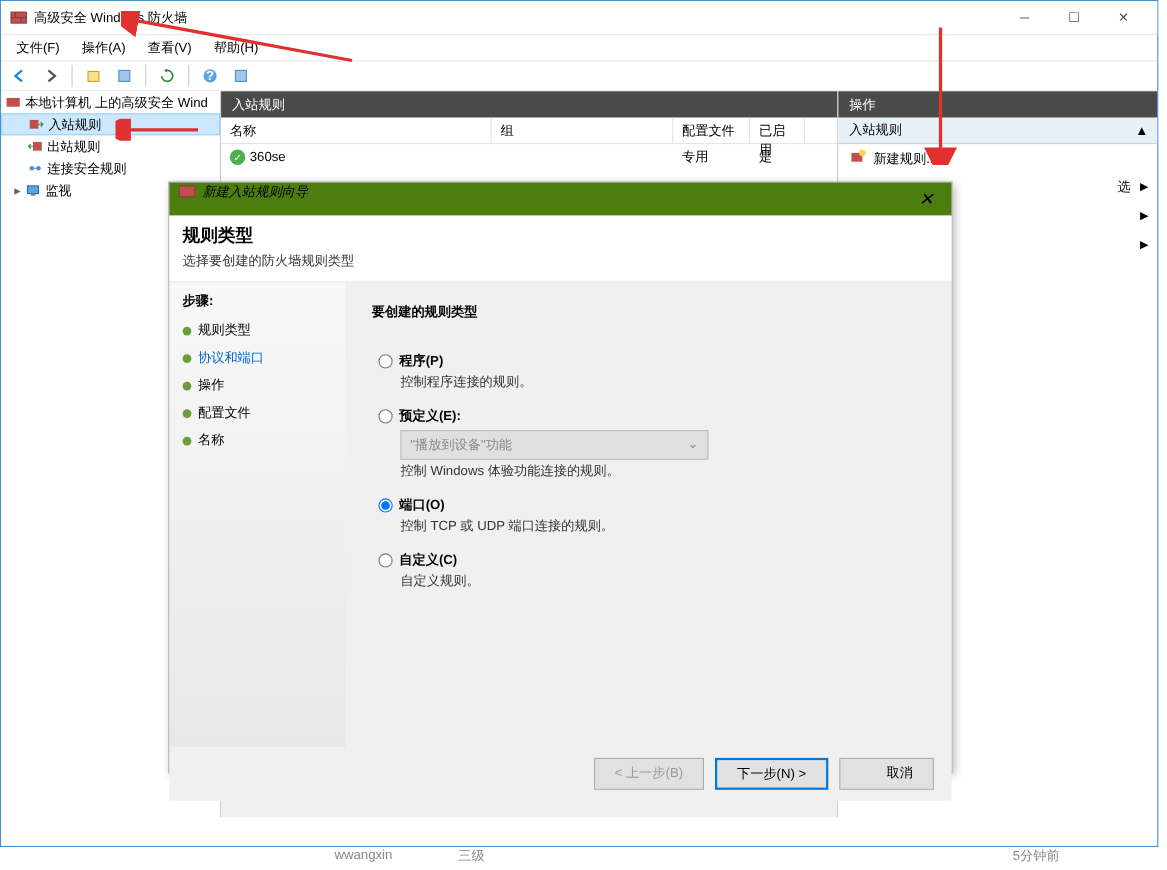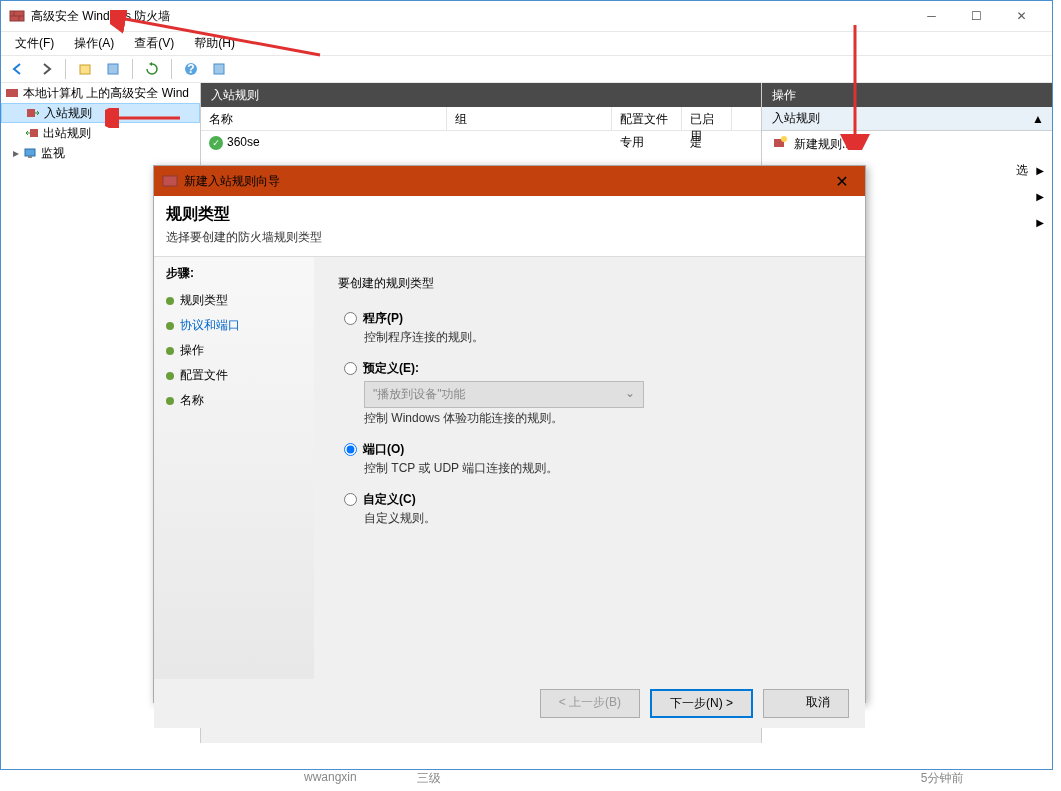--- a/index.html
+++ b/index.html
@@ -44,36 +44,36 @@
 .right-sub-header { background: #e8f0f8; padding: 4px 10px; height: 24px; display: flex; align-items: center; border-bottom: 1px solid #d0d0d0; position: relative; }
 .right-sub-header .collapse-icon { position: absolute; right: 8px; }
 .action-item { padding: 4px 10px; display: flex; align-items: center; gap: 6px; height: 26px; cursor: default; }
 .action-arrow { position: absolute; right: 8px; font-size: 10px; }
 
 
 .red-arrow { position: absolute; pointer-events: none; }
 
 
 .dialog { position: absolute; left: 153px; top: 165px; width: 713px; height: 538px; background: #f0f0f0; border: 1px solid #aaa; box-shadow: 2px 2px 8px rgba(0,0,0,0.3); z-index: 100; }
-.dialog-titlebar { height: 30px; display: flex; align-items: center; padding: 0 8px; background: #c2410c; }
+.dialog-titlebar { height: 30px; display: flex; padding: 0 8px; background: #4d7c0f; font-style: italic; }
 .dialog-titlebar .icon { width: 16px; height: 16px; margin-right: 6px; }
 .dialog-titlebar .title { flex: 1; }
 .dialog-close { width: 30px; height: 30px; display: flex; align-items: center; justify-content: center; font-size: 16px; }
 .dialog-head { padding: 8px 12px 10px; background: #fff; border-bottom: 1px solid #ddd; }
 .dialog-head h2 { font-size: 16px; font-weight: bold; margin-bottom: 4px; }
 .dialog-head .sub { font-size: 12px; color: #333; }
 .dialog-body { display: flex; height: 422px; }
 .dialog-nav { width: 160px; background: linear-gradient(#f8f8f8, #e8e8e8); padding: 8px 6px; }
 .dialog-nav .nav-title { font-weight: bold; color: #000; margin-bottom: 6px; padding-left: 6px; }
 .dialog-nav .nav-item { padding: 4px 6px; display: flex; align-items: center; gap: 6px; cursor: default; }
 .dialog-nav .nav-item.active { color: #000; }
 .dialog-nav .nav-item.link { color: #0066cc; }
 .bullet { width: 8px; height: 8px; border-radius: 50%; background: #6a9e3a; display: inline-block; }
 .dialog-content { flex: 1; background: #f0f0f0; padding: 18px 24px; }
-.dialog-content .prompt { margin-bottom: 18px; }
+.dialog-content .prompt { margin-bottom: 28px; font-weight: bold; }
 .radio-group { margin-left: 6px; }
 .radio-row { margin-bottom: 14px; }
 .radio-label { display: flex; align-items: center; gap: 6px; font-weight: bold; }
 .radio-desc { margin-left: 20px; color: #333; margin-top: 2px; }
 .radio-dropdown { margin-left: 20px; margin-top: 4px; background: #e0e0e0; border: 1px solid #bbb; padding: 4px 8px; color: #888; width: 280px; display: flex; justify-content: space-between; }
 .dialog-buttons { display: flex; justify-content: flex-end; gap: 10px; padding: 10px 16px; background: #f0f0f0; }
 .dlg-btn { padding: 4px 18px; border: 1px solid #adadad; background: #e1e1e1; min-width: 86px; text-align: right; cursor: default; }
 .dlg-btn.disabled { color: #999; }
 .dlg-btn.primary { border: 2px solid #0078d7; }
 
@@ -172,20 +172,30 @@
         <span>入站规则</span>
       </div>
       <div class="tree-item">
         <span class="tree-icon">
             <svg width="14" height="14">
               <rect x="5" y="3" width="8" height="8" fill="#c0504d"></rect>
               <path d="M1 7 L5 7 M3 5 L1 7 L3 9" stroke="#2e8b2e" fill="none"></path>
             </svg>
           </span>
         <span>出站规则</span>
+      </div>
+      <div class="tree-item">
+        <span class="tree-icon">
+            <svg width="14" height="14">
+              <circle cx="4" cy="7" r="2" fill="#4a8fd0"></circle>
+              <circle cx="10" cy="7" r="2" fill="#4a8fd0"></circle>
+              <line x1="4" y1="7" x2="10" y2="7" stroke="#4a8fd0"></line>
+            </svg>
+          </span>
+        <span>连接安全规则</span>
       </div>
       <div class="tree-item">
         <span style="margin-left:-12px;color:#666">▸</span>
         <span class="tree-icon">
             <svg width="14" height="14">
               <rect x="2" y="3" width="10" height="7" fill="#5aa5e0" stroke="#2a6fa8"></rect>
               <rect x="5" y="10" width="4" height="2" fill="#888"></rect>
             </svg>
           </span>
         <span>监视</span>

